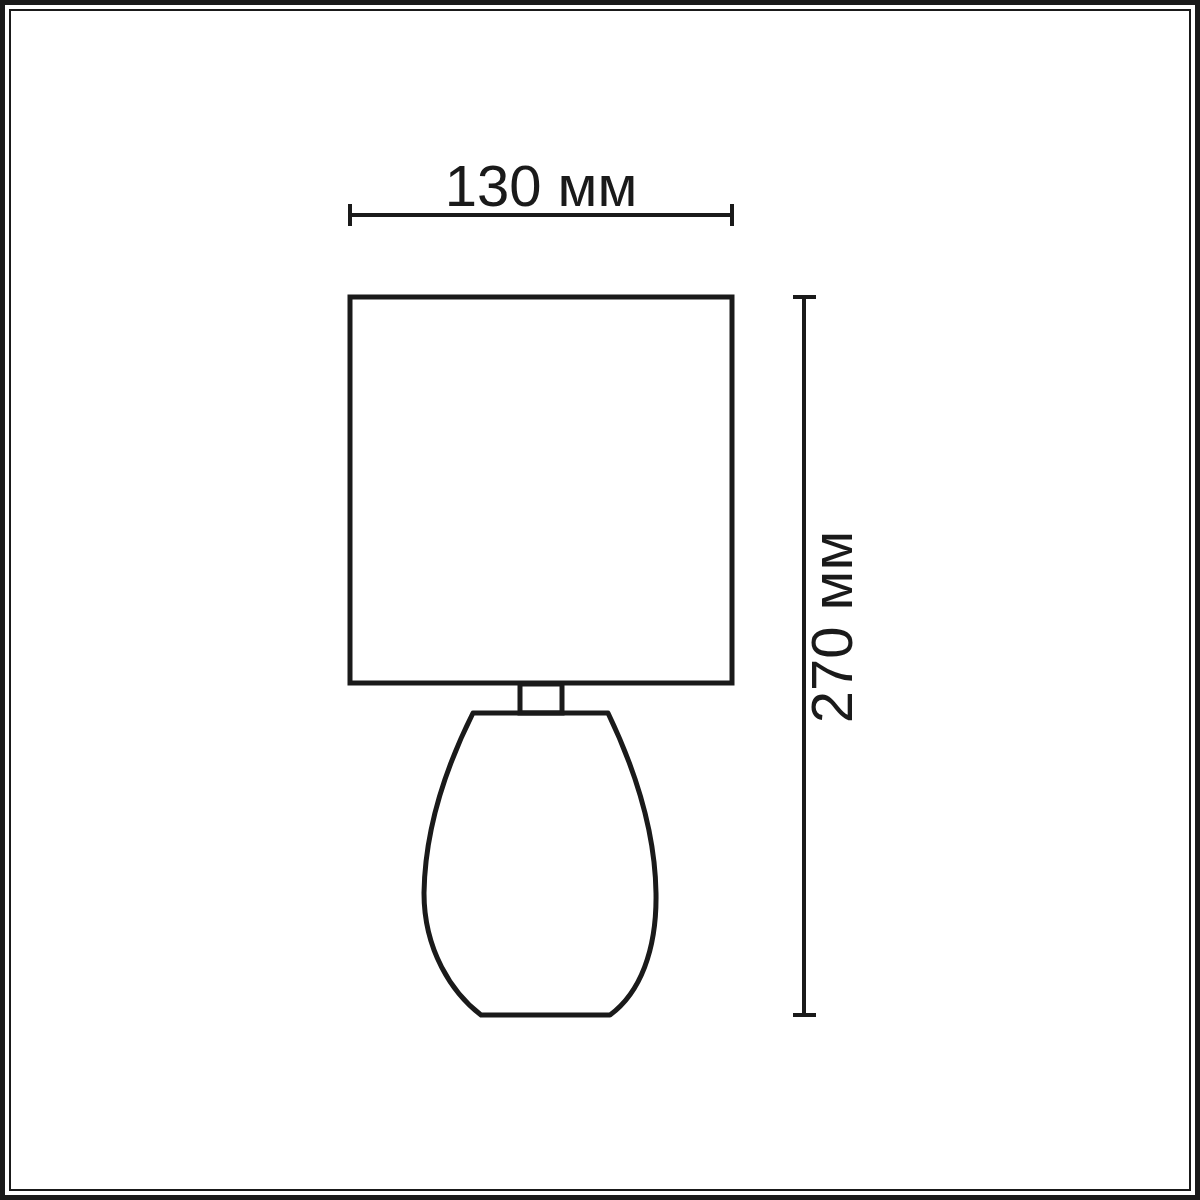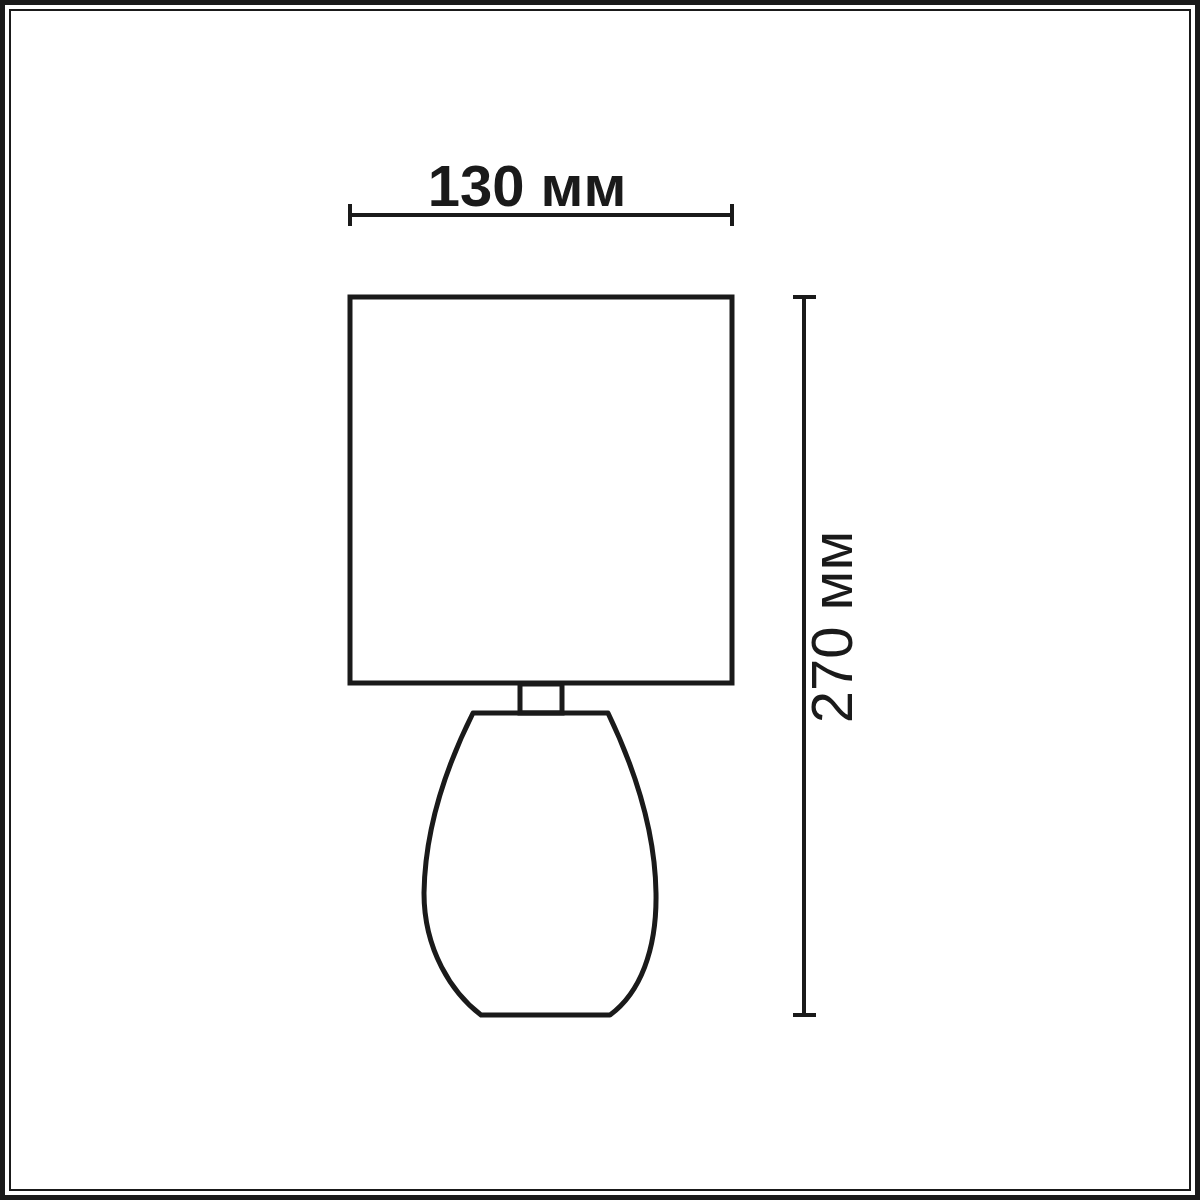--- a/index.html
+++ b/index.html
@@ -38,26 +38,25 @@
     display: block;
   }
   .dim-label {
     position: absolute;
     color: #1a1a1a;
     font-size: 58px;
     white-space: nowrap;
     text-align: center;
   }
   .dim-label.width {
-    left: 336px;
+    left: 350px;
     top: 156px;
     width: 382px;
     height: 60px;
     line-height: 60px;
-    font-weight: bold;
   }
   .dim-label.height {
     left: 682px;
     top: 598px;
     width: 300px;
     height: 58px;
     line-height: 58px;
     transform: rotate(-90deg);
   }
 </style>

